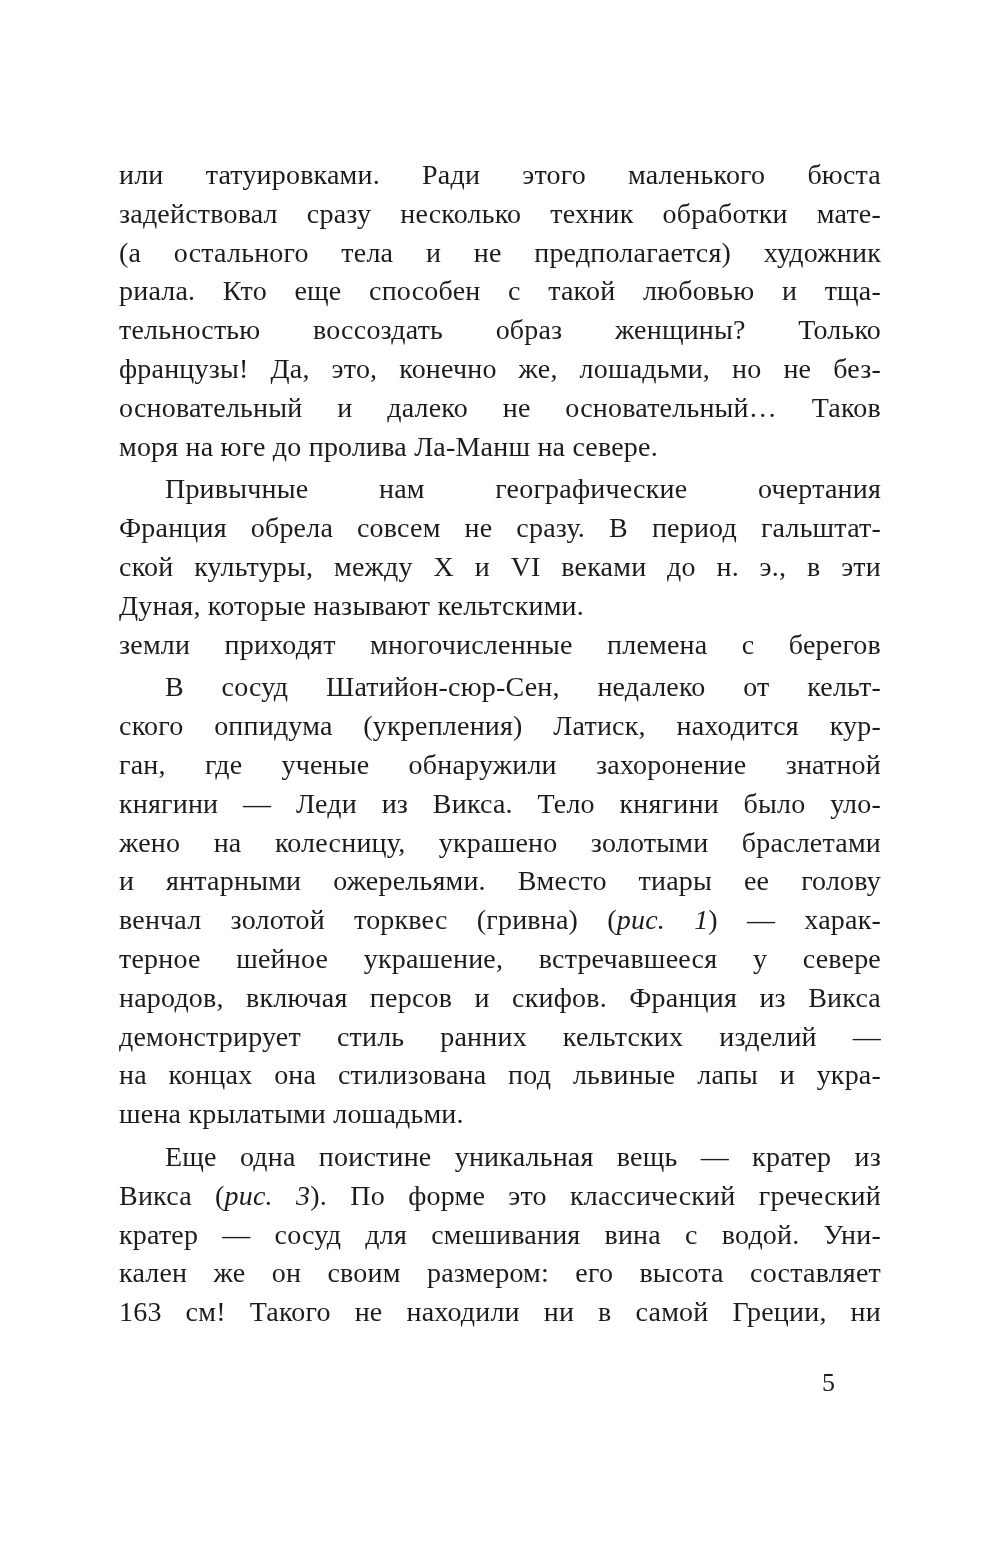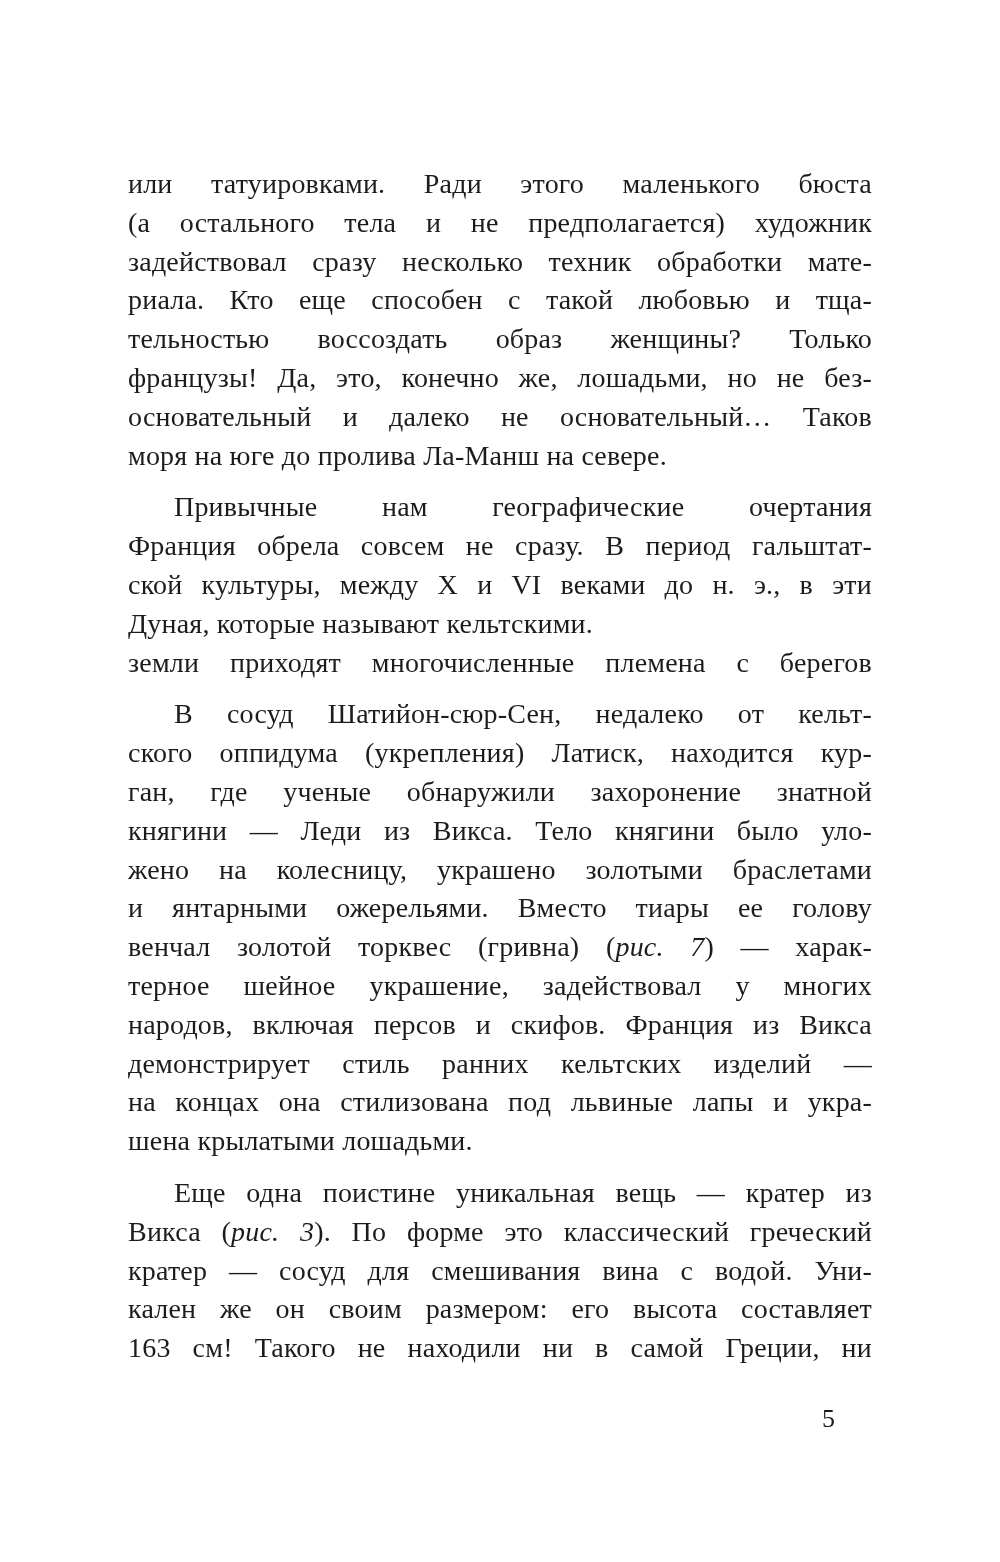--- a/index.html
+++ b/index.html
@@ -16,21 +16,21 @@
     -webkit-font-smoothing: antialiased;
   }
   .text-column {
     position: absolute;
     left: 115px;
     top: 152px;
     width: 770px;
     font-size: 28px;
   }
   .para {
-    margin: 13px;
+    margin: 4px;
     padding: 0;
   }
   .line {
     line-height: 38.8px;
     height: 38.8px;
     text-align: justify;
     text-align-last: justify;
     letter-spacing: 0.2px;
     overflow: hidden;
   }
@@ -52,44 +52,44 @@
     line-height: 34px;
   }
 </style>
 </head>
 <body>
 
 <div class="text-column">
   <div id="paragraphs">
       <div class="para">
         <div class="line">или татуировками. Ради этого маленького бюста</div>
+        <div class="line">задействовал сразу несколько техник обработки мате-</div>
         <div class="line">(а остального тела и не предполагается) художник</div>
-        <div class="line">задействовал сразу несколько техник обработки мате-</div>
         <div class="line">риала. Кто еще способен с такой любовью и тща-</div>
         <div class="line">тельностью воссоздать образ женщины? Только</div>
         <div class="line">французы! Да, это, конечно же, лошадьми, но не без-</div>
         <div class="line">основательный и далеко не основательный… Таков</div>
         <div class="line last">моря на юге до пролива Ла-Манш на севере.</div>
       </div>
       <div class="para">
         <div class="line indent">Привычные нам географические очертания</div>
         <div class="line">Франция обрела совсем не сразу. В период гальштат-</div>
         <div class="line">ской культуры, между X и VI веками до н. э., в эти</div>
         <div class="line last">Дуная, которые называют кельтскими.</div>
         <div class="line">земли приходят многочисленные племена с берегов</div>
       </div>
       <div class="para">
         <div class="line indent">В сосуд Шатийон-сюр-Сен, недалеко от кельт-</div>
         <div class="line">ского оппидума (укрепления) Латиск, находится кур-</div>
         <div class="line">ган, где ученые обнаружили захоронение знатной</div>
         <div class="line">княгини — Леди из Викса. Тело княгини было уло-</div>
         <div class="line">жено на колесницу, украшено золотыми браслетами</div>
         <div class="line">и янтарными ожерельями. Вместо тиары ее голову</div>
-        <div class="line">венчал золотой торквес (гривна) (<i>рис. 7</i>) — харак-</div>
-        <div class="line">терное шейное украшение, задействовал у многих</div>
+        <div class="line">венчал золотой торквес (гривна) (<i>рис. 1</i>) — харак-</div>
+        <div class="line">терное шейное украшение, встречавшееся у севере</div>
         <div class="line">народов, включая персов и скифов. Франция из Викса</div>
         <div class="line">демонстрирует стиль ранних кельтских изделий —</div>
         <div class="line">на концах она стилизована под львиные лапы и укра-</div>
         <div class="line last">шена крылатыми лошадьми.</div>
       </div>
       <div class="para">
         <div class="line indent">Еще одна поистине уникальная вещь — кратер из</div>
         <div class="line">Викса (<i>рис. 3</i>). По форме это классический греческий</div>
         <div class="line">кратер — сосуд для смешивания вина с водой. Уни-</div>
         <div class="line">кален же он своим размером: его высота составляет</div>

